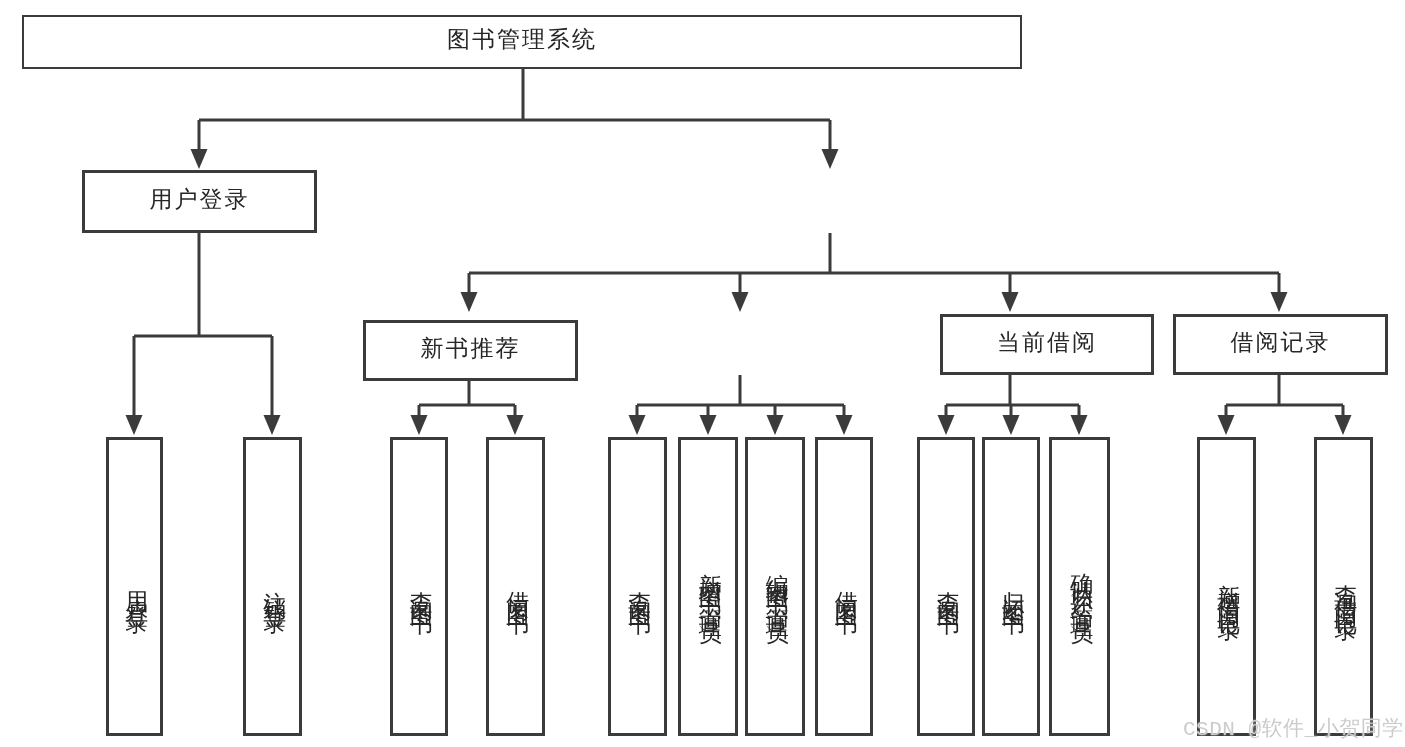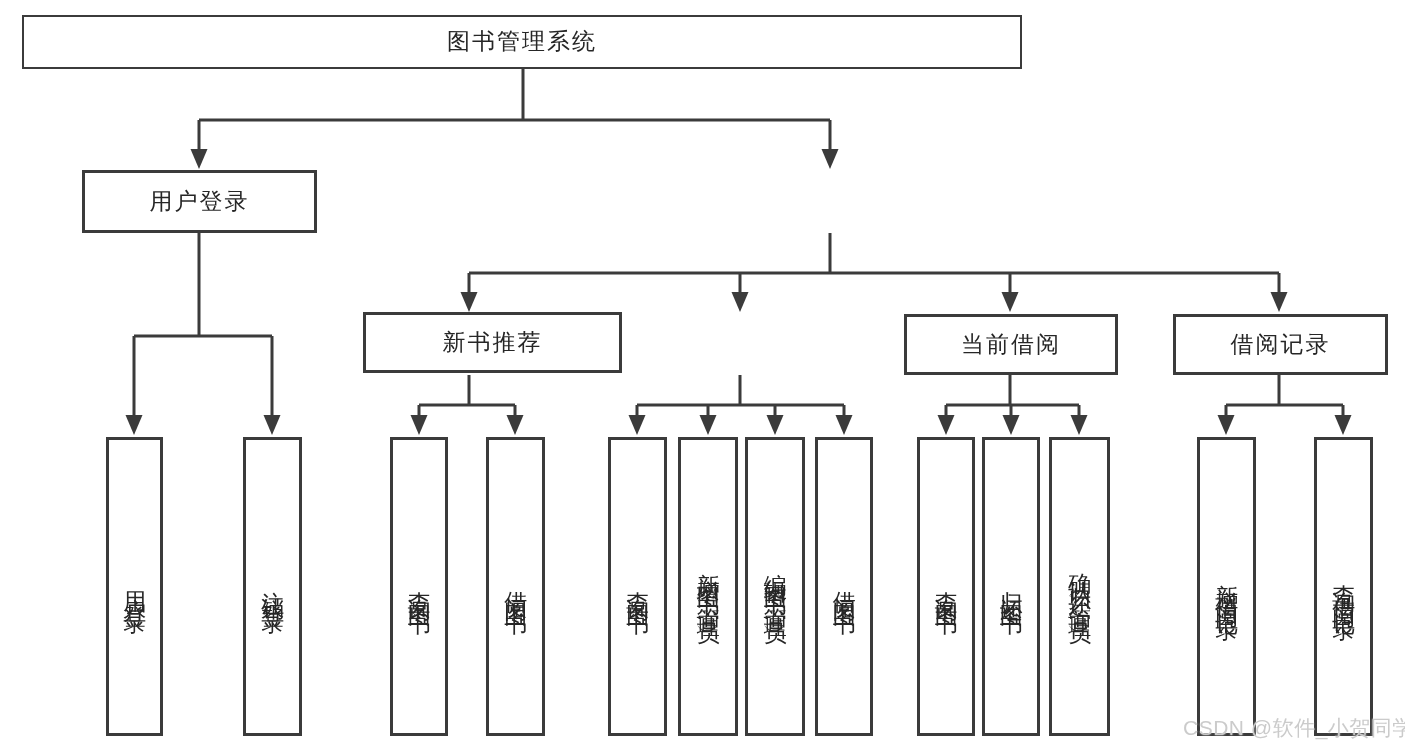--- a/index.html
+++ b/index.html
@@ -1,21 +1,21 @@
 <!DOCTYPE html>
 <html><head>
 <meta charset="utf-8">
 <style>
   html,body{margin:0;padding:0;}
   body{
     width:1405px;height:747px;position:relative;background:#ffffff;
     font-family:"Liberation Sans","DejaVu Sans",sans-serif;color:#262626;
     overflow:hidden;
   }
-  .canvas{position:absolute;left:0;top:0;width:1405px;height:747px;background:#fff;}
+  .canvas{position:absolute;left:0;top:0;width:1405px;height:747px;background:#fff;font-family:Liberation Mono, monospace;}
   svg.connectors{position:absolute;left:0;top:0;z-index:1;}
   .node{
     position:absolute;box-sizing:border-box;z-index:2;
     border:3px solid #3b3b3b;background:#ffffff;
     display:flex;align-items:center;justify-content:center;
     font-size:23px;letter-spacing:2px;line-height:1.2;
     color:#262626;text-align:center;
   }
   .node.root{border-width:2px;font-size:23px;}
   .node.v{
@@ -73,24 +73,24 @@
   </svg>
 
   <div class="node root" style="left:22px;top:15px;width:1000px;height:54px">
     <span>图书管理系统</span>
   </div>
 
   <div class="node" style="left:82px;top:170px;width:235px;height:63px">
     <span>用户登录</span>
   </div>
 
-  <div class="node" style="left:363px;top:312px;width:259px;height:61px">
+  <div class="node" style="left:363px;top:320px;width:215px;height:61px">
     <span>新书推荐</span>
   </div>
-  <div class="node" style="left:904px;top:314px;width:214px;height:61px">
+  <div class="node" style="left:940px;top:314px;width:214px;height:61px">
     <span>当前借阅</span>
   </div>
   <div class="node" style="left:1173px;top:314px;width:215px;height:61px">
     <span>借阅记录</span>
   </div>
 
   <div class="node v" style="left:106px;top:437px;width:57px;height:299px">
     <span>用户登录</span>
   </div>
   <div class="node v" style="left:243px;top:437px;width:59px;height:299px">

